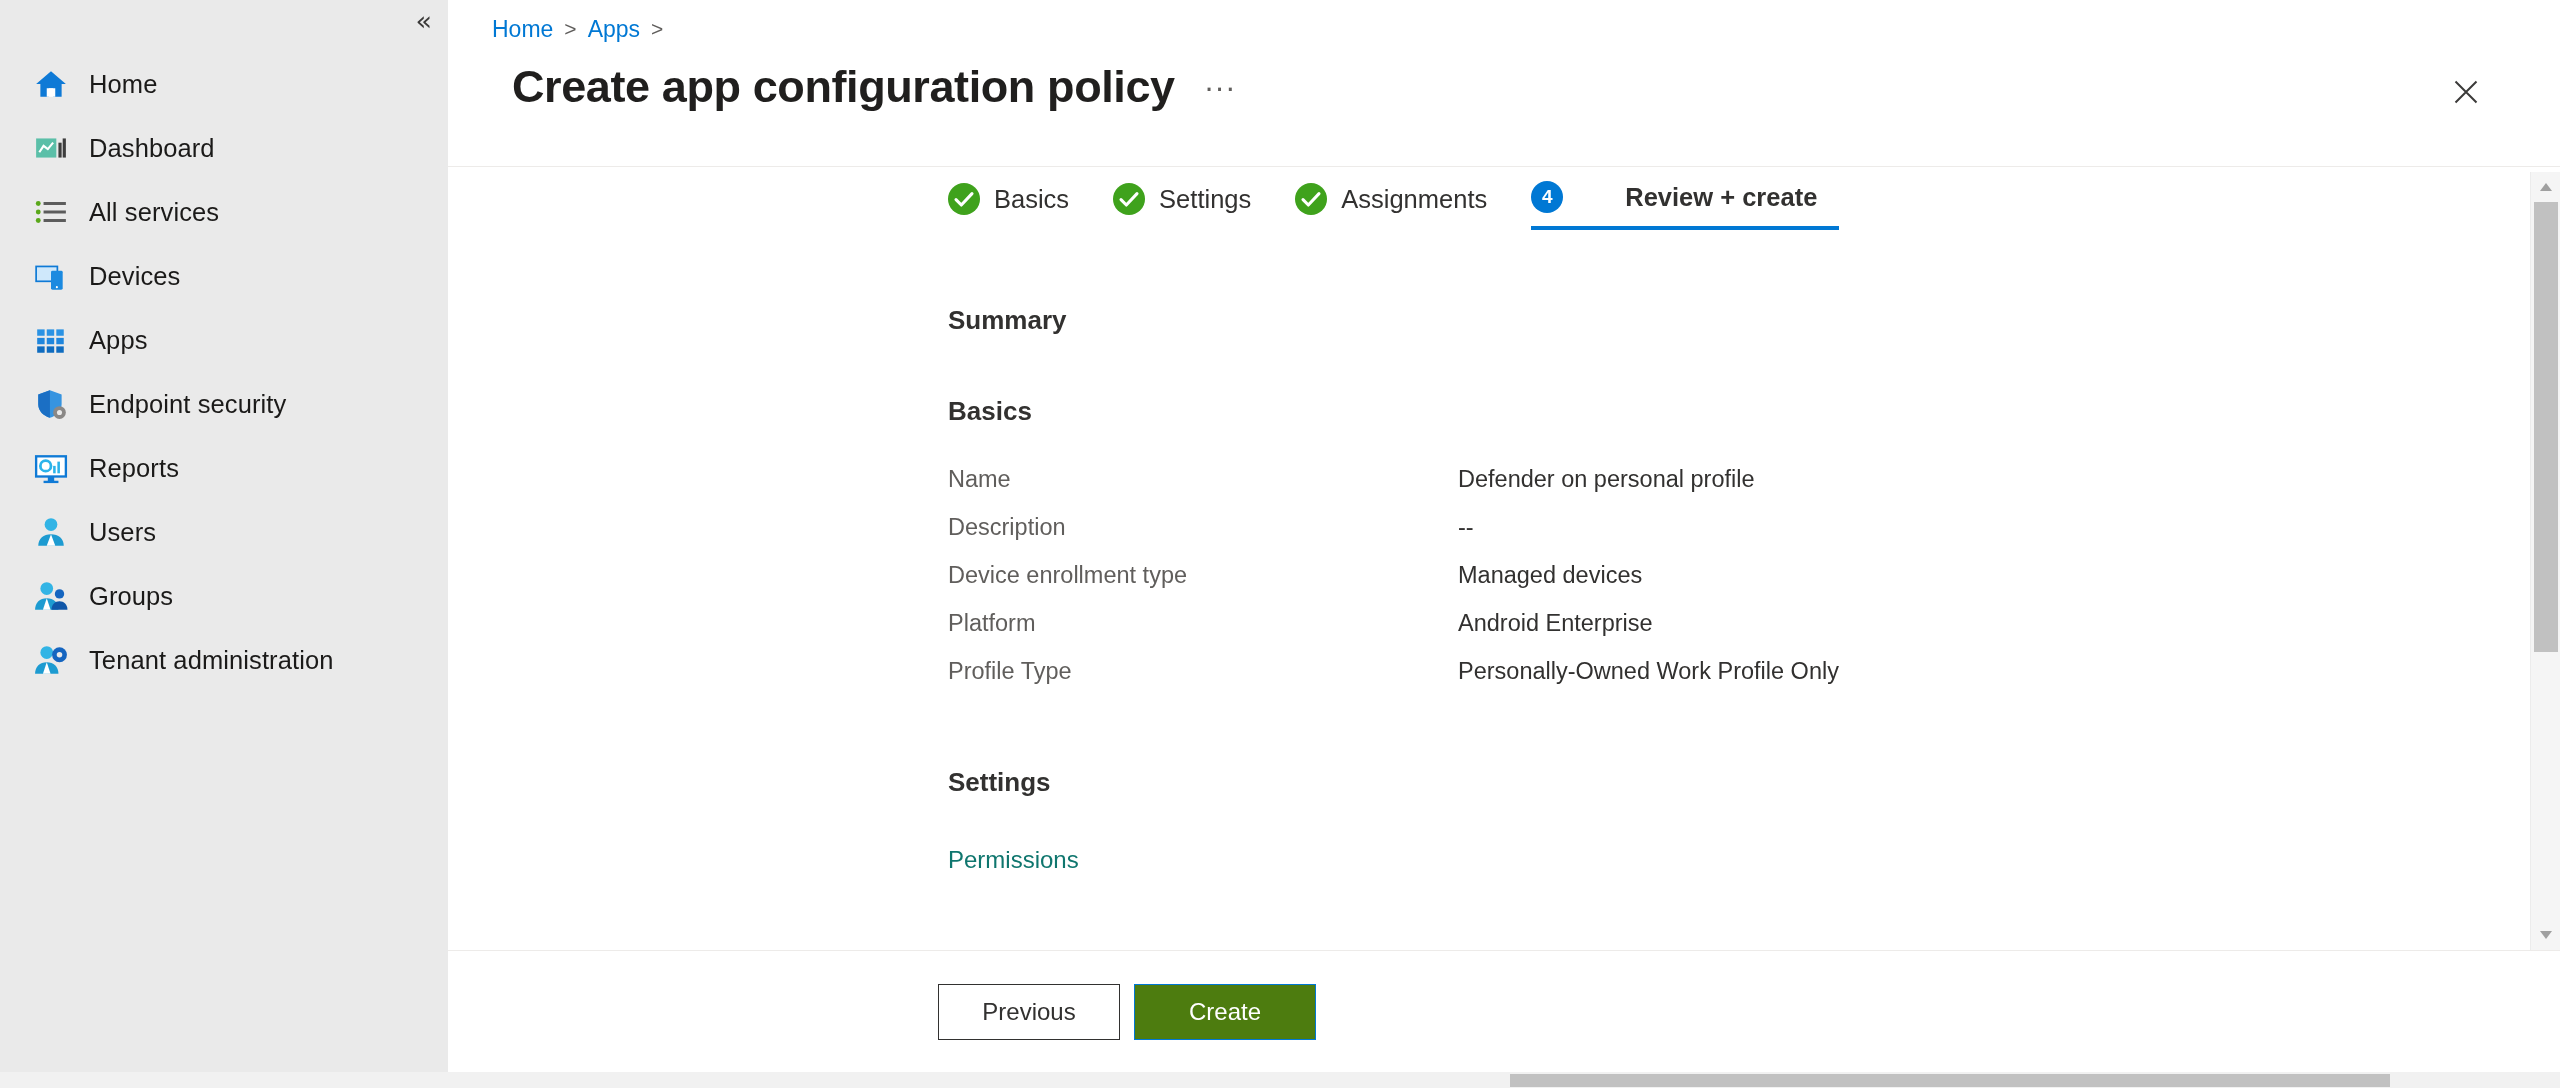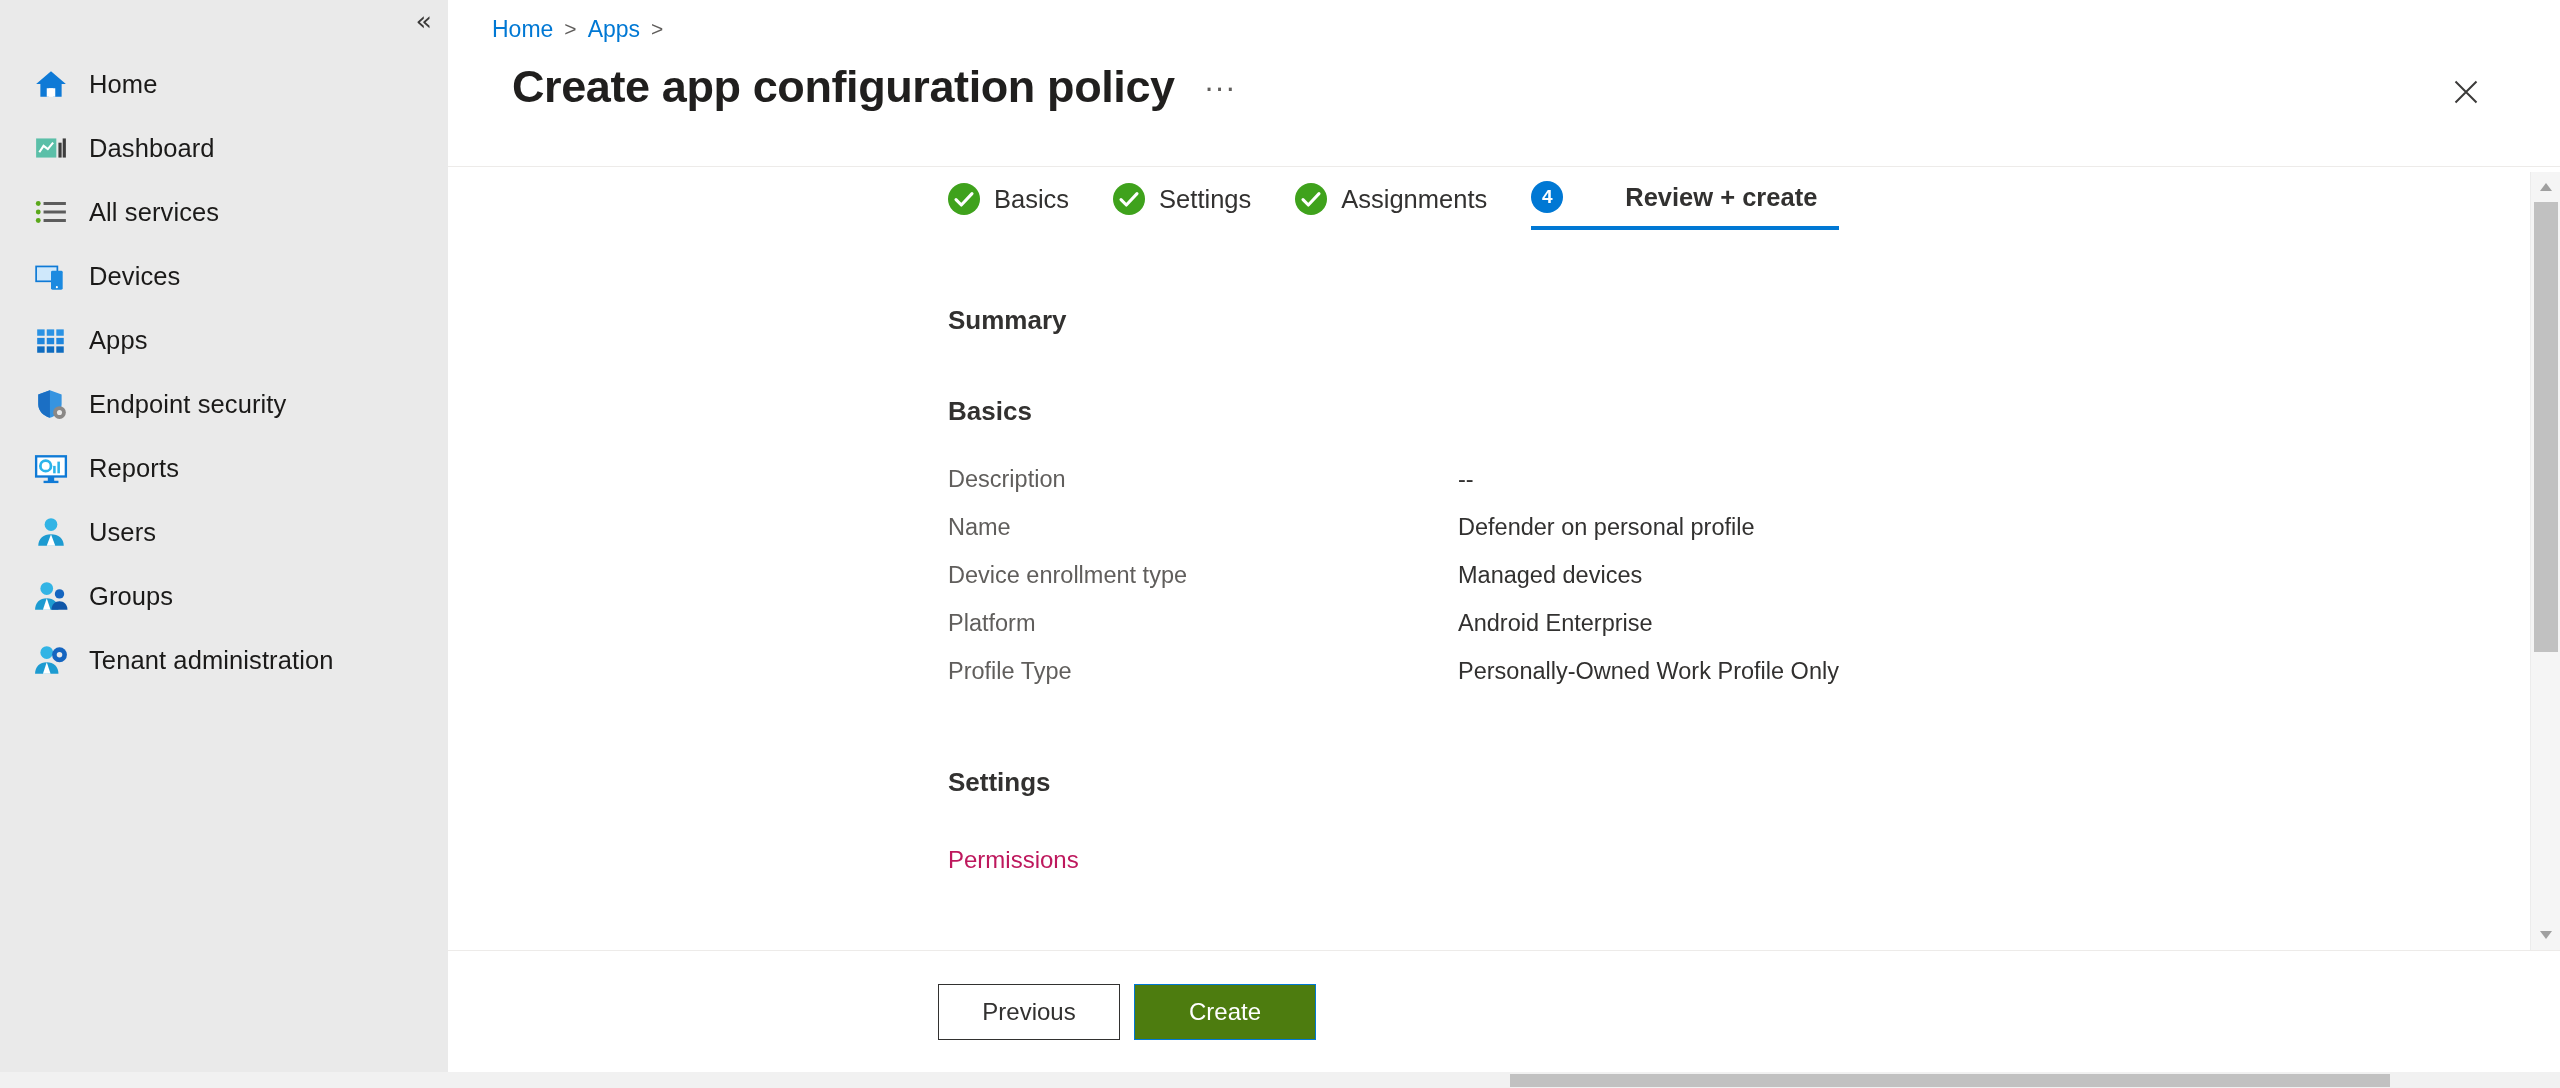--- a/index.html
+++ b/index.html
@@ -139,21 +139,21 @@
   .sec-head.settings{ margin-top: 72px; }
   .prop-table { margin-top: 28px; }
   .prop-row {
     display: flex; align-items: center;
     height: 48px;
     font-size: 23.5px;
   }
   .prop-key { width: 510px; flex: 0 0 510px; color: #605e5c; }
   .prop-val { color: #323130; }
   .sub-head {
-    font-size: 24px; color: #be185d;
+    font-size: 24px; color: #0f766e;
     margin-top: 48px;
   }
 
   
   .footer {
     position: absolute; left: 0; right: 0; bottom: 16px;
     height: 122px;
     border-top: 1px solid #edebe9;
     display: flex; align-items: center;
     padding-left: 490px;
@@ -400,26 +400,26 @@
     </div>
 
     <div class="content">
 
       <div class="sec-head summary">Summary</div>
 
       <div class="sec-head basics">Basics</div>
 
       <div class="prop-table">
         <div class="prop-row">
+          <span class="prop-key">Name</span>
+          <span class="prop-val">Defender on personal profile</span>
+        </div>
+        <div class="prop-row">
           <span class="prop-key">Description</span>
           <span class="prop-val">--</span>
-        </div>
-        <div class="prop-row">
-          <span class="prop-key">Name</span>
-          <span class="prop-val">Defender on personal profile</span>
         </div>
         <div class="prop-row">
           <span class="prop-key">Device enrollment type</span>
           <span class="prop-val">Managed devices</span>
         </div>
         <div class="prop-row">
           <span class="prop-key">Platform</span>
           <span class="prop-val">Android Enterprise</span>
         </div>
         <div class="prop-row">

